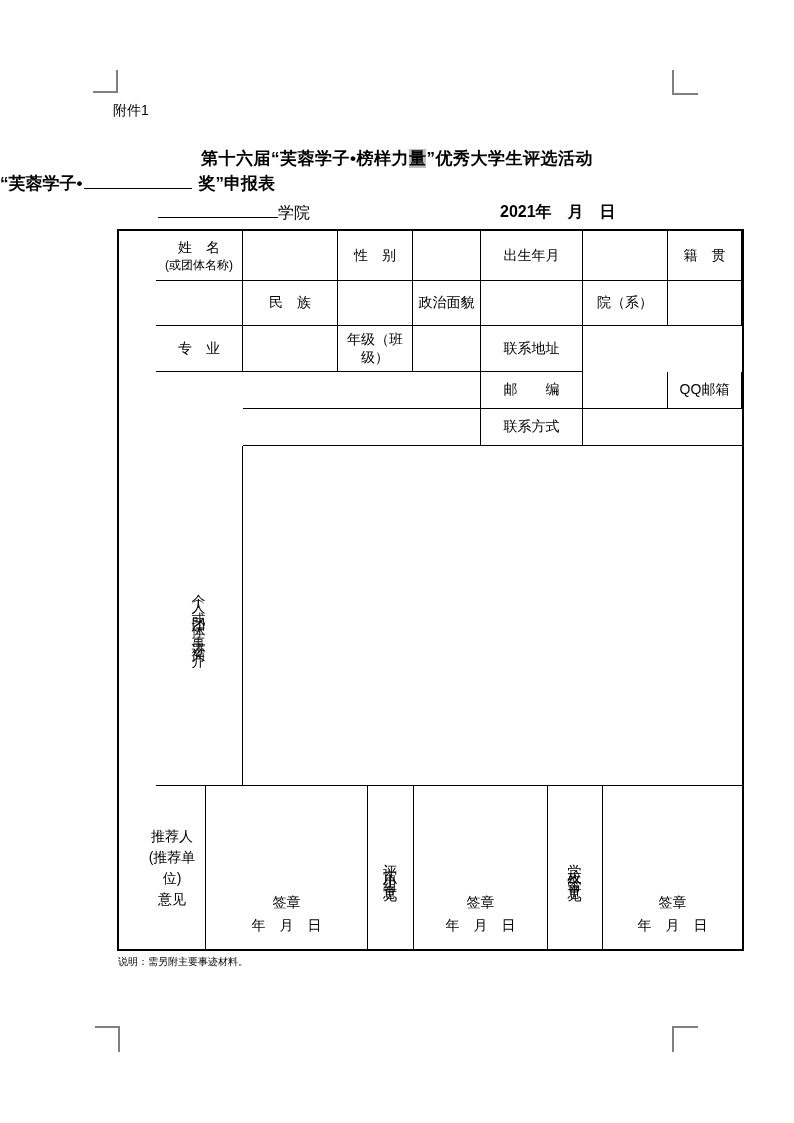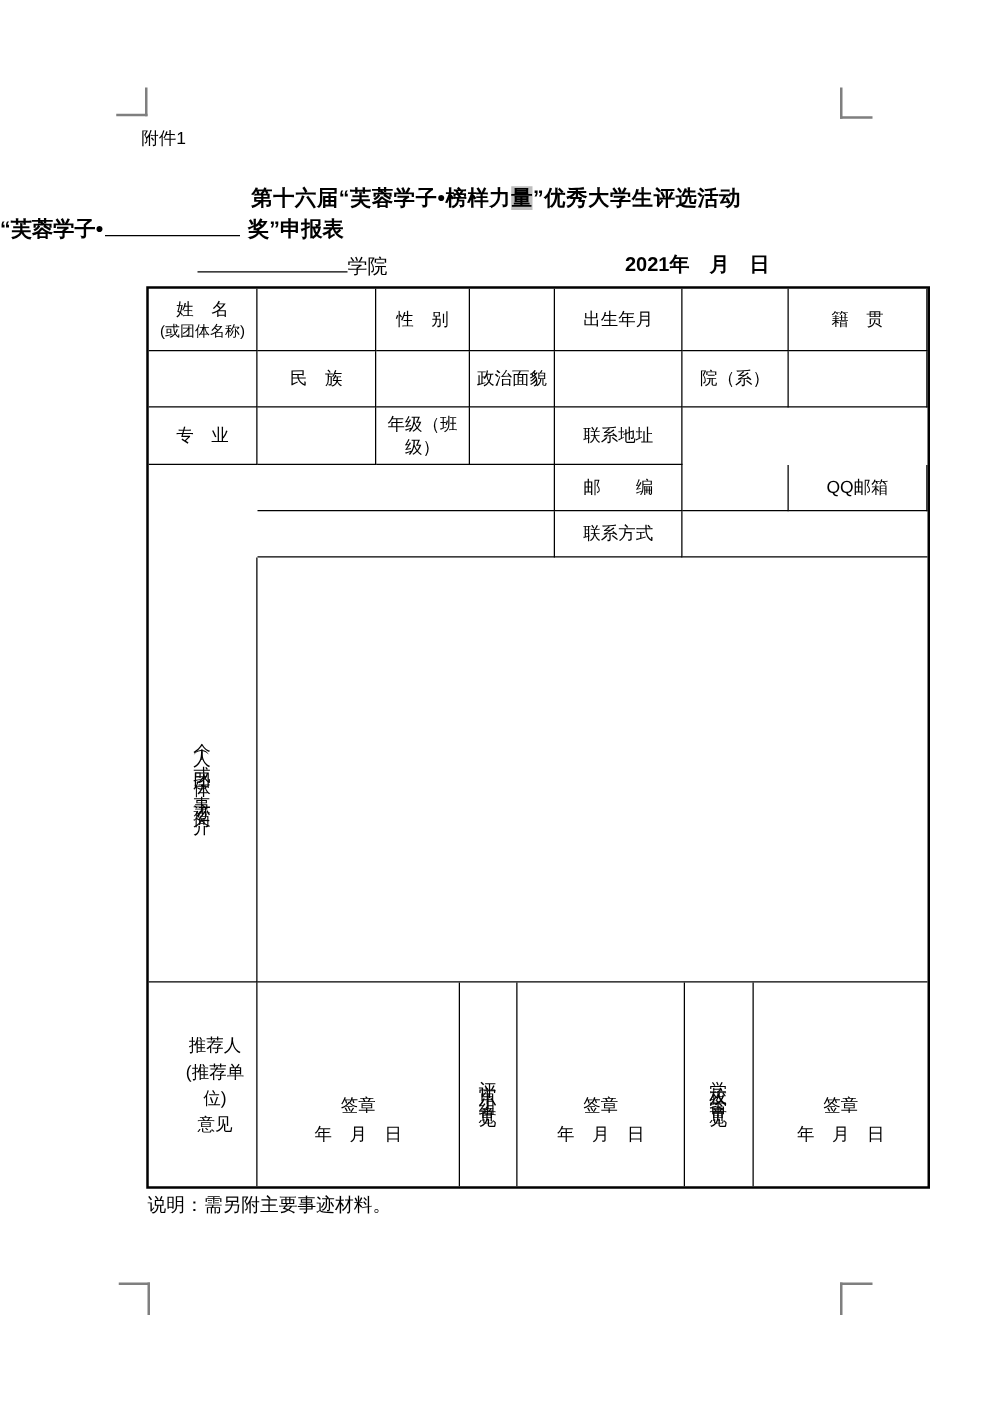--- a/index.html
+++ b/index.html
@@ -26,40 +26,40 @@
   .blank { display:inline-block; border-bottom:1.5px solid #000; vertical-align:baseline; }
   .title2 .blank { width:108px; height:17px; margin:0 6px 0 2px; }
 
   .college-line { position:absolute; left:158px; top:202px; font-size:16px; }
   .college-line .blank { width:120px; height:16px; }
   .date-line { position:absolute; left:500px; top:202px; font-size:16px;font-weight:bold; }
 
   
   .form-table { position:absolute; left:117px; top:229px; width:627px; border:2px solid #000; }
   .grid1 { display:grid; grid-template-columns:87px 95px 75px 68px 102px 85px auto;
-           grid-template-rows:50px 45px 46px 37px 37px 340px; }
+           grid-template-rows:50px 45px 46px 37px 37px 340px;margin-left:37px; }
   .grid2 { display:grid; grid-template-columns:87px 162px 46px 134px 55px auto;
            grid-template-rows:163px; }
   .cell { border-right:1px solid #000; border-bottom:1px solid #000;
           display:flex; align-items:center; justify-content:center;
           font-size:14px; text-align:center; }
   .cell.ncr { border-right:none; }
   .grid2 .cell { border-bottom:none; }
   .name-lbl { flex-direction:column; line-height:1.35; }
   .name-lbl .sub { font-size:12px; }
   .photo-cell { grid-column:7; grid-row:1 / 5; }
   .span24 { grid-column:2 / 5; }
   .span68 { grid-column:6 / 8; }
   .span28 { grid-column:2 / 8; }
   .vtext { writing-mode:vertical-rl; letter-spacing:6px; }
   .vtext6 { writing-mode:vertical-rl; letter-spacing:5px; }
   .rec-lbl { white-space:pre-line; line-height:1.5;margin-left:20px; }
-  .seal-cell { flex-direction:column; justify-content:flex-end; padding-bottom:30px; line-height:1.65; }
+  .seal-cell { flex-direction:column; justify-content:flex-end; padding-bottom:12px; line-height:1.65; }
 
-  .footer-note { position:absolute; left:118px; top:955px; font-size:15px; }
+  .footer-note { position:absolute; left:118px; top:955px; font-size:10px; }
 </style>
 </head>
 <body>
 
 <div class="crop tl"></div>
 <div class="crop tr"></div>
 <div class="crop bl"></div>
 <div class="crop br"></div>
 
 <div class="attachment">附件1</div>

